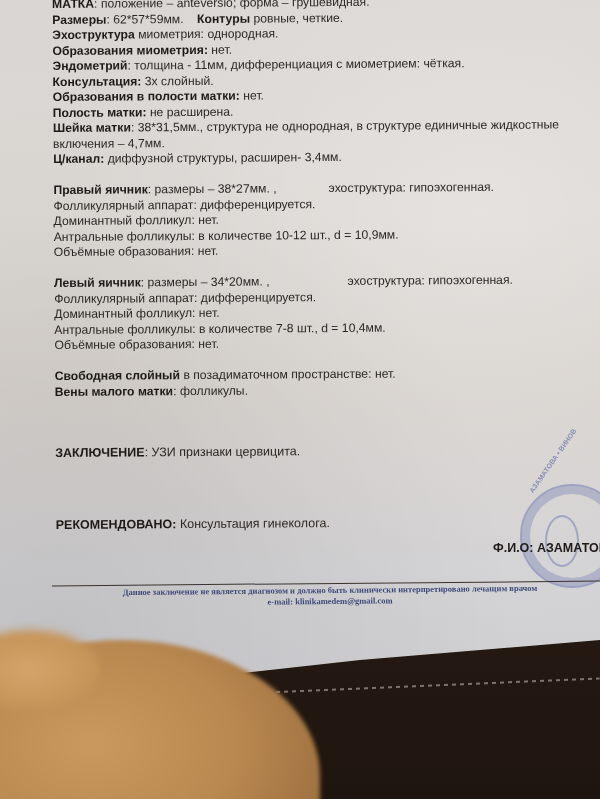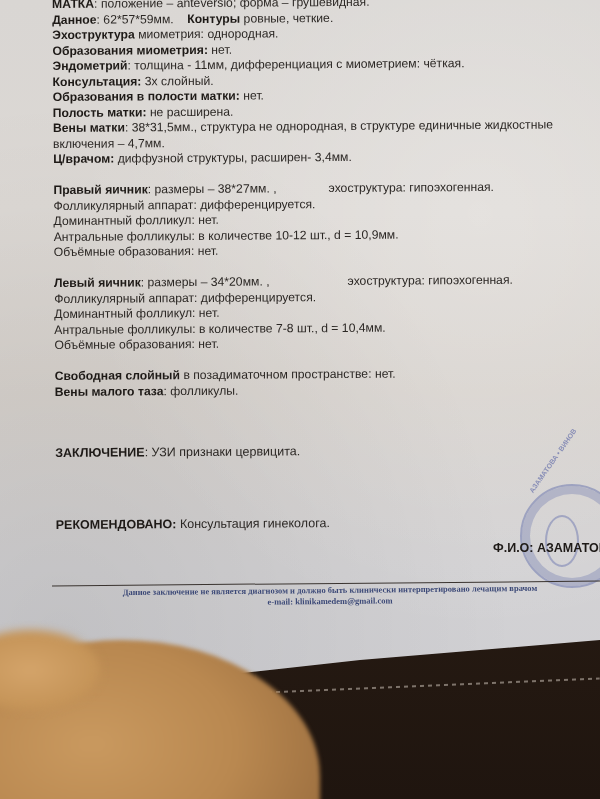--- a/index.html
+++ b/index.html
@@ -86,48 +86,48 @@
 <div class="surface"></div>
 <div class="paper"></div>
 <div class="paper-shade"></div>
 <div class="perforation"></div>
 
 <div class="doc">
   <div class="line">
     <span class="b">МАТКА</span><span>: положение – anteversio; форма – грушевидная.</span>
   </div>
   <div class="line">
-    <span class="b">Данное</span><span>: 62*57*59мм.</span>&nbsp;&nbsp;&nbsp;&nbsp;<span class="b">Контуры</span><span> ровные, четкие.</span>
+    <span class="b">Размеры</span><span>: 62*57*59мм.</span>&nbsp;&nbsp;&nbsp;&nbsp;<span class="b">Контуры</span><span> ровные, четкие.</span>
   </div>
   <div class="line">
     <span class="b">Эхоструктура</span><span> миометрия: однородная.</span>
   </div>
   <div class="line">
     <span class="b">Образования миометрия:</span><span> нет.</span>
   </div>
   <div class="line">
     <span class="b">Эндометрий</span><span>: толщина - 11мм, дифференциация с миометрием: чёткая.</span>
   </div>
   <div class="line">
     <span class="b">Консультация:</span><span> 3х слойный.</span>
   </div>
   <div class="line">
     <span class="b">Образования в полости матки:</span><span> нет.</span>
   </div>
   <div class="line">
     <span class="b">Полость матки:</span><span> не расширена.</span>
   </div>
   <div class="line">
-    <span class="b">Вены матки</span><span>: 38*31,5мм., структура не однородная, в структуре единичные жидкостные</span>
+    <span class="b">Шейка матки</span><span>: 38*31,5мм., структура не однородная, в структуре единичные жидкостные</span>
   </div>
   <div class="line">
     <span>включения – 4,7мм.</span>
   </div>
   <div class="line">
-    <span class="b">Ц/врачом:</span><span> диффузной структуры, расширен- 3,4мм.</span>
+    <span class="b">Ц/канал:</span><span> диффузной структуры, расширен- 3,4мм.</span>
   </div>
 
   <div class="gap"></div>
 
   <div class="line">
     <span class="b">Правый яичник</span><span>: размеры – 38*27мм. ,</span><span class="spacer-echo"></span><span>эхоструктура: гипоэхогенная.</span>
   </div>
   <div class="line">Фолликулярный аппарат: дифференцируется.</div>
   <div class="line">Доминантный фолликул: нет.</div>
   <div class="line">Антральные фолликулы: в количестве 10-12 шт., d = 10,9мм.</div>
@@ -142,21 +142,21 @@
   <div class="line">Доминантный фолликул: нет.</div>
   <div class="line">Антральные фолликулы: в количестве 7-8 шт., d = 10,4мм.</div>
   <div class="line">Объёмные образования: нет.</div>
 
   <div class="gap"></div>
 
   <div class="line">
     <span class="b">Свободная слойный</span><span> в позадиматочном пространстве: нет.</span>
   </div>
   <div class="line">
-    <span class="b">Вены малого таза</span><span>: фолликулы.</span>
+    <span class="b">Вены малого матки</span><span>: фолликулы.</span>
   </div>
 
   <div class="gap2"></div>
 
   <div class="line conclusion">
     <span class="b">ЗАКЛЮЧЕНИЕ</span><span>: УЗИ признаки цервицита.</span>
   </div>
 
   <div class="gap3"></div>
 

